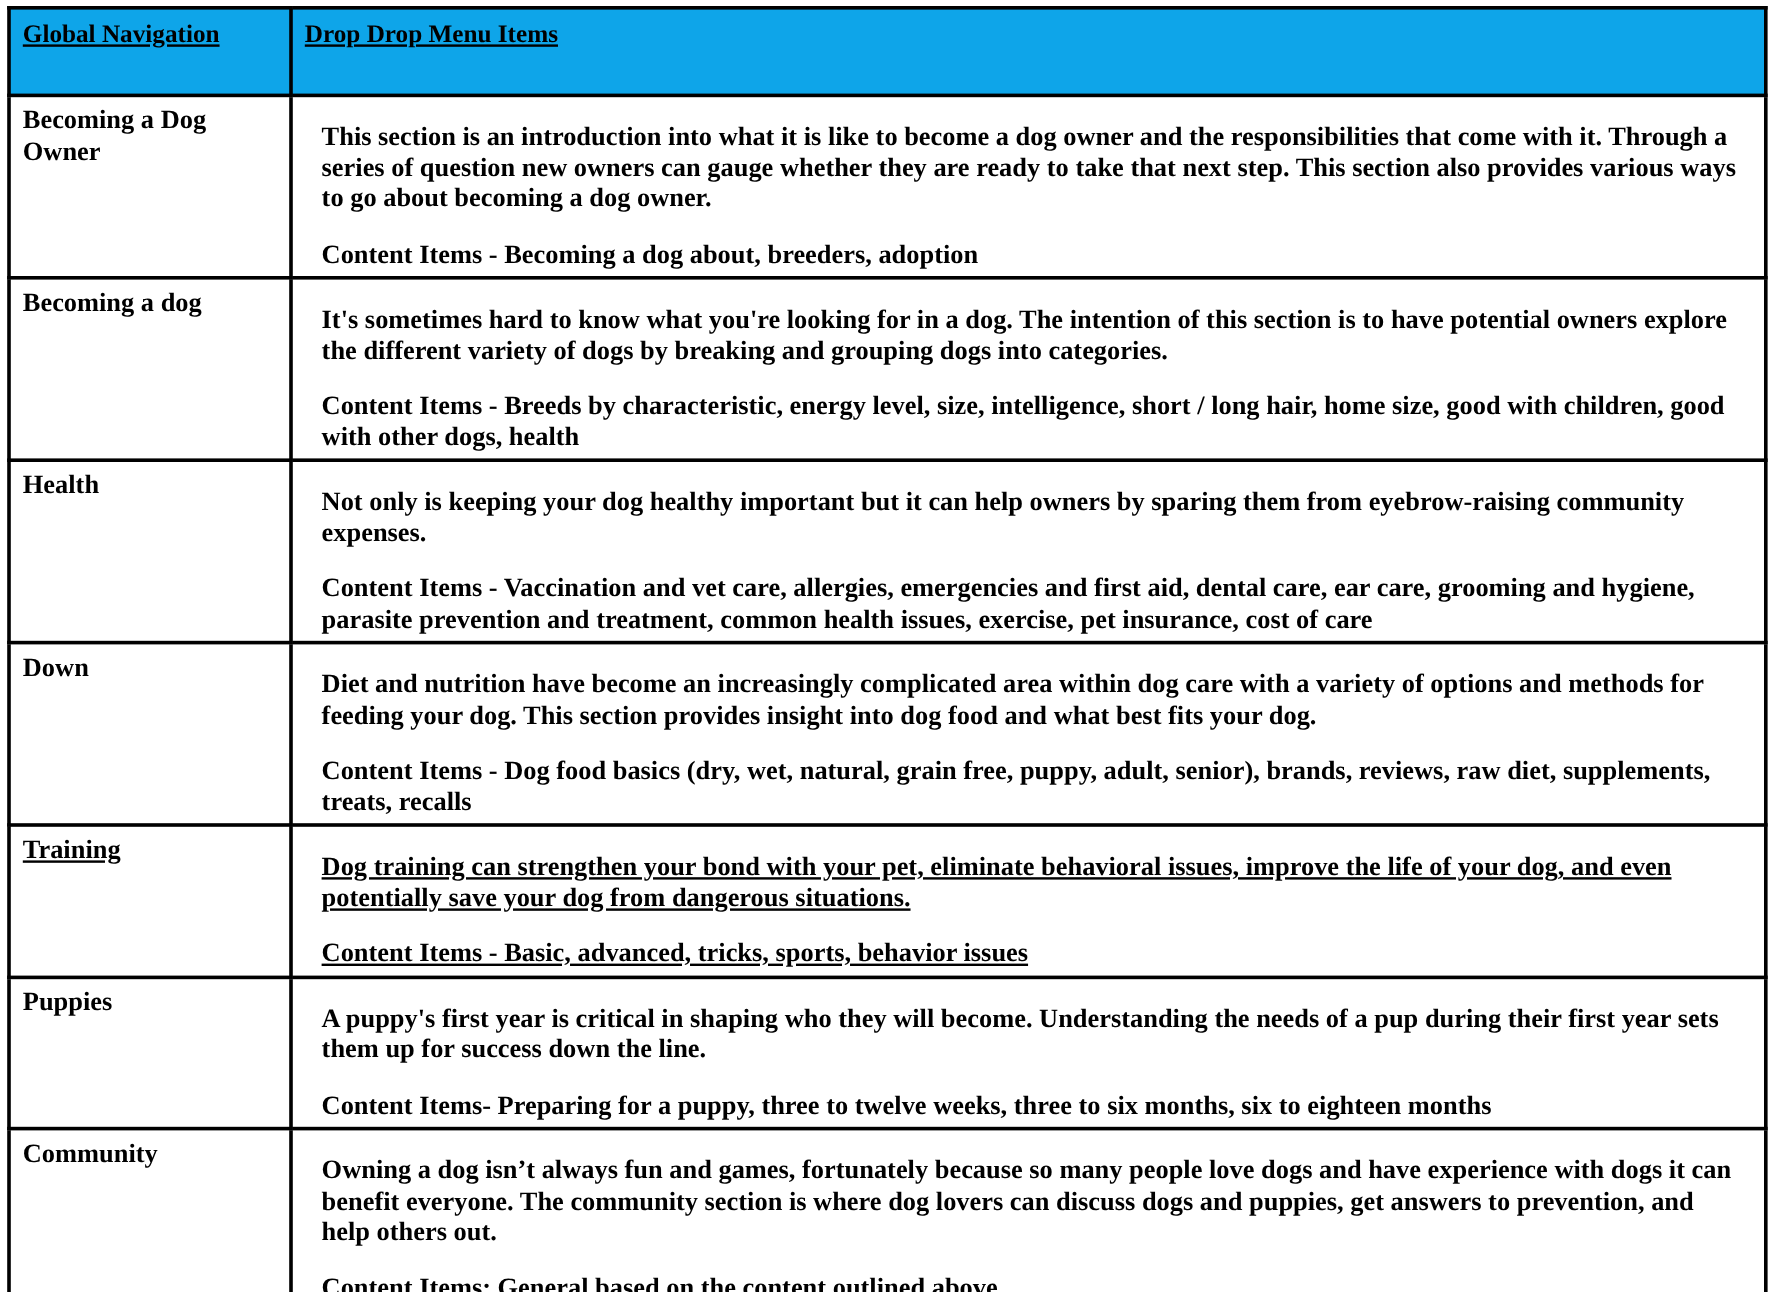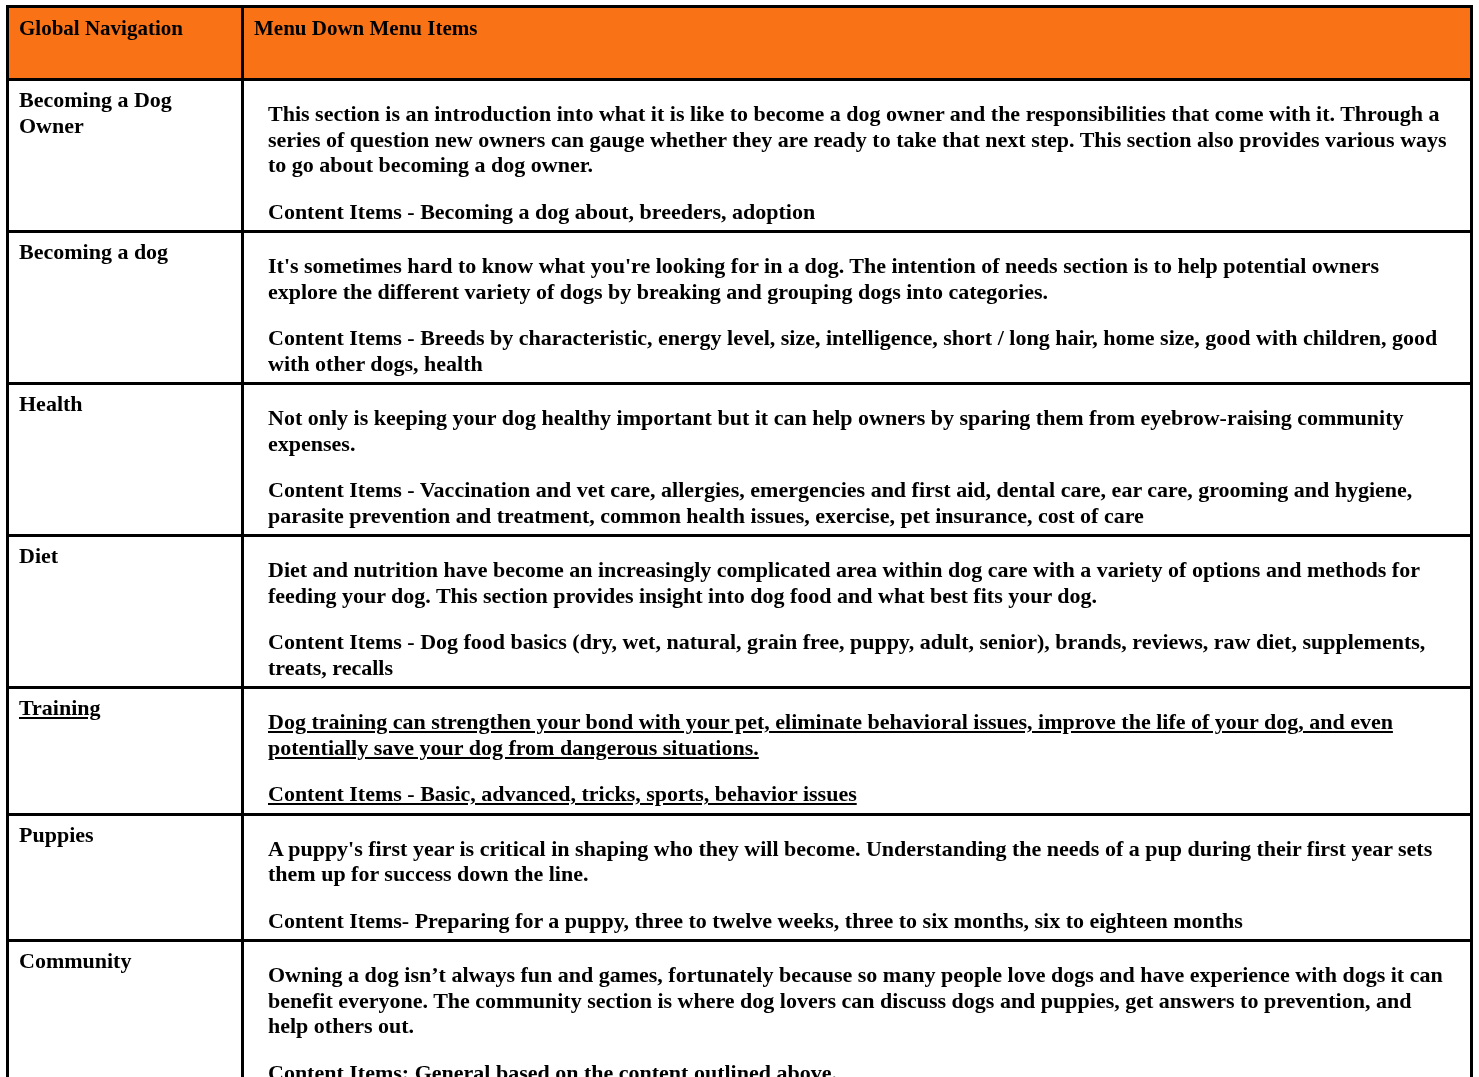--- a/index.html
+++ b/index.html
@@ -34,24 +34,25 @@
   table.nav-table td {
     border: 3px solid #000000;
     vertical-align: top;
     padding: 6px 8px 6px 10px;
     font-size: 22px;
     line-height: 1.16;
     font-weight: bold;
     text-align: left;
   }
   table.nav-table thead th {
-    background: #f97316;
+    background: #0ea5e9;
     height: 56px;
     padding-top: 8px;
     font-size: 21px;
+    text-decoration: underline;
   }
   td.nav-cell {
     font-weight: normal;
     font-size: 20.5px;
     padding-top: 8px;
   }
   td.items-cell {
     font-weight: normal;
     padding-top: 8px;
     padding-right: 10px;
@@ -81,47 +82,47 @@
 
 <div class="page">
   <table class="nav-table">
     <colgroup>
       <col class="col-nav">
       <col class="col-items">
     </colgroup>
     <thead>
       <tr>
         <th>Global Navigation</th>
-        <th>Menu Down Menu Items</th>
+        <th>Drop Drop Menu Items</th>
       </tr>
     </thead>
     <tbody id="table-body">
         <tr data-row="0">
           <td class="nav-cell">Becoming a Dog Owner</td>
           <td class="items-cell">
             <p class="desc">This section is an introduction into what it is like to become a dog owner and the responsibilities that come with it.  Through a series of question new owners can gauge whether they are ready to take that next step.  This section also provides various ways to go about becoming a dog owner.</p>
             <p class="content-items">Content Items - Becoming a dog about, breeders, adoption</p>
           </td>
         </tr>
         <tr data-row="1">
           <td class="nav-cell">Becoming a dog</td>
           <td class="items-cell">
-            <p class="desc">It's sometimes hard to know what you're looking for in a dog.  The intention of needs section is to help potential owners explore the different variety of dogs by breaking and grouping dogs into categories.</p>
+            <p class="desc">It's sometimes hard to know what you're looking for in a dog.  The intention of this section is to have potential owners explore the different variety of dogs by breaking and grouping dogs into categories.</p>
             <p class="content-items">Content Items - Breeds by characteristic, energy level, size, intelligence, short / long hair, home size, good with children, good with other dogs, health</p>
           </td>
         </tr>
         <tr data-row="3">
           <td class="nav-cell">Health</td>
           <td class="items-cell">
             <p class="desc">Not only is keeping your dog healthy important but it can help owners by sparing them from eyebrow-raising community expenses.</p>
             <p class="content-items">Content Items - Vaccination and vet care, allergies, emergencies and first aid, dental care, ear care, grooming and hygiene, parasite prevention and treatment, common health issues, exercise, pet insurance, cost of care</p>
           </td>
         </tr>
         <tr data-row="4">
-          <td class="nav-cell">Diet</td>
+          <td class="nav-cell">Down</td>
           <td class="items-cell">
             <p class="desc">Diet and nutrition have become an increasingly complicated area within dog care with a variety of options and methods for feeding your dog. This section provides insight into dog food and what best fits your dog.</p>
             <p class="content-items">Content Items - Dog food basics (dry, wet, natural, grain free, puppy, adult, senior), brands, reviews, raw diet, supplements, treats, recalls</p>
           </td>
         </tr>
         <tr data-row="5">
           <td class="nav-cell">Training</td>
           <td class="items-cell">
             <p class="desc">Dog training can strengthen your bond with your pet, eliminate behavioral issues, improve the life of your dog, and even potentially save your dog from dangerous situations.</p>
             <p class="content-items">Content Items - Basic, advanced, tricks, sports, behavior issues</p>

